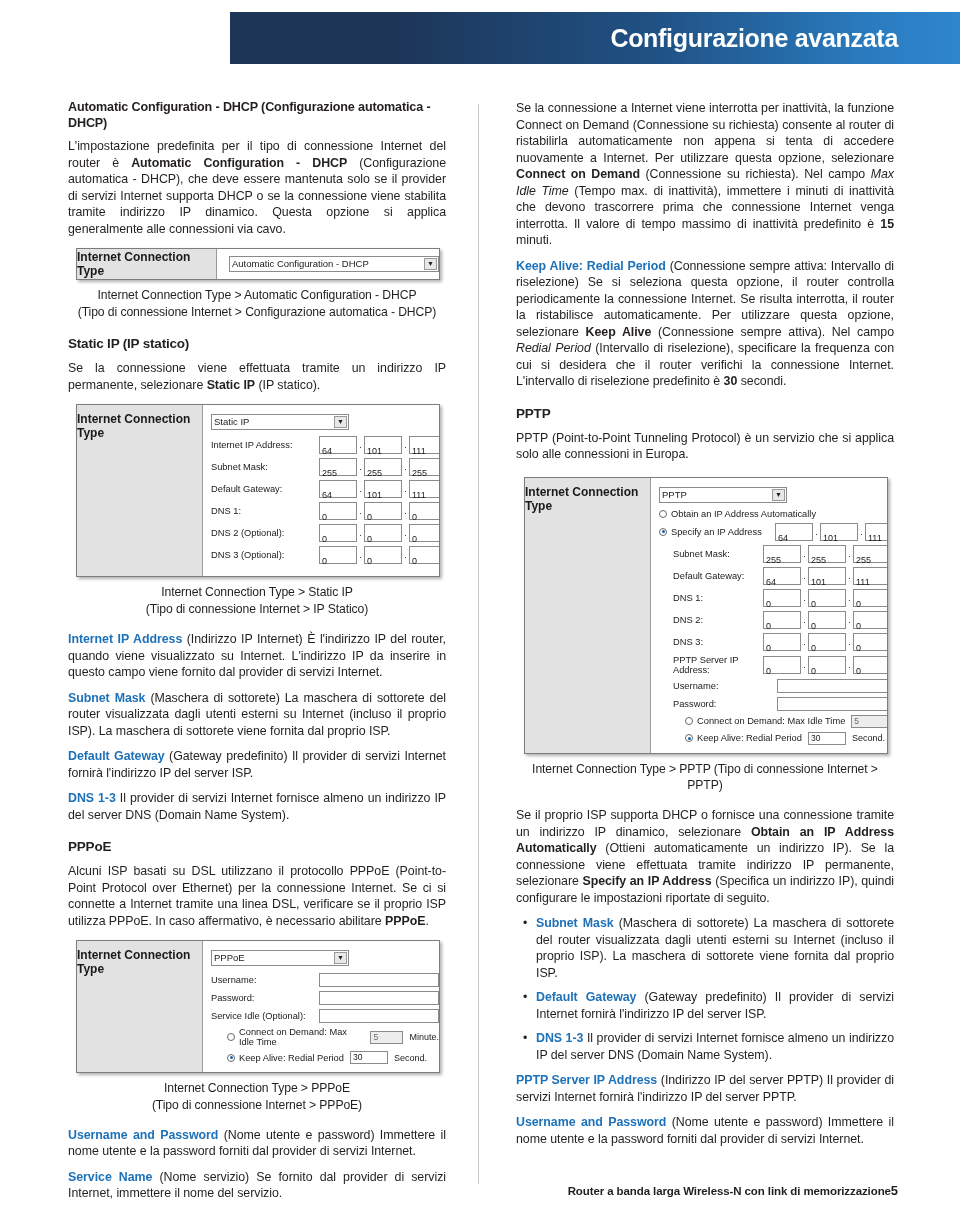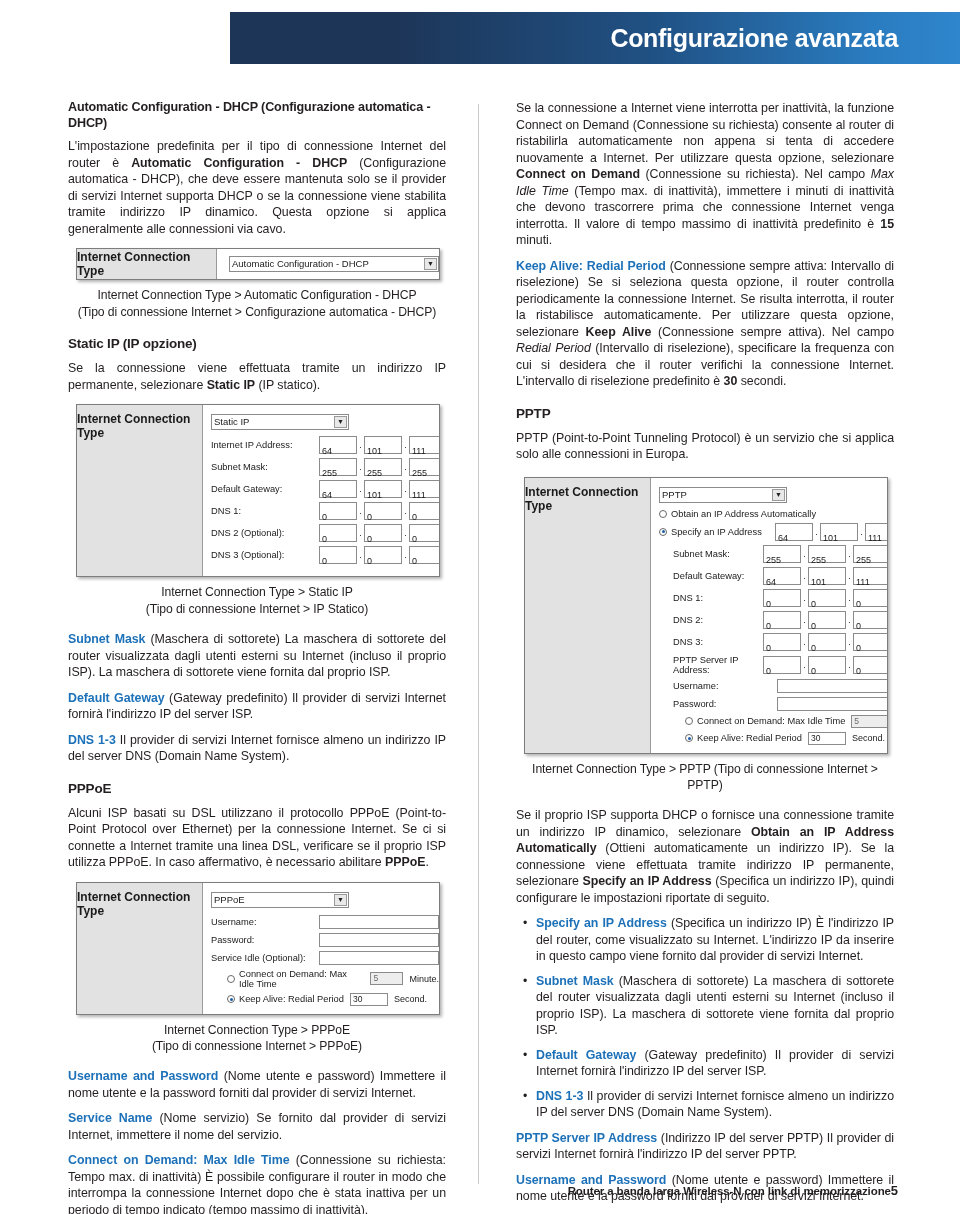--- a/index.html
+++ b/index.html
@@ -307,21 +307,21 @@
     <div class="ui-field-area">
       <div class="ui-select" style="width:210px;">
         <span>Automatic Configuration - DHCP</span>
         <span class="arrow">▼</span>
       </div>
     </div>
   </div>
 
   <p class="caption"><span>Internet Connection Type &gt; Automatic Configuration - DHCP</span><br><span>(Tipo di connessione Internet &gt; Configurazione automatica - DHCP)</span></p>
 
-  <h3 class="sub-head">Static IP (IP opzione)</h3>
+  <h3 class="sub-head">Static IP (IP statico)</h3>
 
   <p class="body"><span>Se la connessione viene effettuata tramite un indirizzo IP permanente, selezionare </span><span class="b">Static IP</span><span> (IP statico).</span></p>
 
   <div class="ui-shot" style="margin-left:8px;margin-right:6px;">
     <div class="ui-body">
       <div class="ui-lbl-panel">Internet Connection Type</div>
       <div class="ui-form">
         <div class="ui-select" style="width:138px;margin-bottom:6px;">
           <span>Static IP</span>
           <span class="arrow">▼</span>
@@ -375,20 +375,21 @@
               <span class="dot">.</span>
               <span class="oct">0</span>
             </div>
           </div>
       </div>
     </div>
   </div>
 
   <p class="caption"><span>Internet Connection Type &gt; Static IP</span><br><span>(Tipo di connessione Internet &gt; IP Statico)</span></p>
 
+  <p class="body"><span class="blue">Internet IP Address</span><span> (Indirizzo IP Internet) È l'indirizzo IP del router, quando viene visualizzato su Internet. L'indirizzo IP da inserire in questo campo viene fornito dal provider di servizi Internet.</span></p>
   <p class="body"><span class="blue">Subnet Mask</span><span> (Maschera di sottorete) La maschera di sottorete del router visualizzata dagli utenti esterni su Internet (incluso il proprio ISP). La maschera di sottorete viene fornita dal proprio ISP.</span></p>
   <p class="body"><span class="blue">Default Gateway</span><span> (Gateway predefinito) Il provider di servizi Internet fornirà l'indirizzo IP del server ISP.</span></p>
   <p class="body"><span class="blue">DNS 1-3</span><span> Il provider di servizi Internet fornisce almeno un indirizzo IP del server DNS (Domain Name System).</span></p>
 
   <h3 class="sub-head">PPPoE</h3>
 
   <p class="body"><span>Alcuni ISP basati su DSL utilizzano il protocollo PPPoE (Point-to-Point Protocol over Ethernet) per la connessione Internet. Se ci si connette a Internet tramite una linea DSL, verificare se il proprio ISP utilizza PPPoE. In caso affermativo, è necessario abilitare </span><span class="b">PPPoE</span><span>.</span></p>
 
   <div class="ui-shot" style="margin-left:8px;margin-right:6px;">
     <div class="ui-body">
@@ -539,21 +540,20 @@
         </div>
       </div>
     </div>
   </div>
 
   <p class="caption">Internet Connection Type &gt; PPTP (Tipo di connessione Internet &gt; PPTP)</p>
 
   <p class="body"><span>Se il proprio ISP supporta DHCP o fornisce una connessione tramite un indirizzo IP dinamico, selezionare </span><span class="b">Obtain an IP Address Automatically</span><span> (Ottieni automaticamente un indirizzo IP). Se la connessione viene effettuata tramite indirizzo IP permanente, selezionare </span><span class="b">Specify an IP Address</span><span> (Specifica un indirizzo IP), quindi configurare le impostazioni riportate di seguito.</span></p>
 
   <ul class="bullets">
-    <li><span class="blue">Specify an IP Address</span><span> (Specifica un indirizzo IP) È l'indirizzo IP del router, come visualizzato su Internet. L'indirizzo IP da inserire in questo campo viene fornito dal provider di servizi Internet.</span></li>
     <li><span class="blue">Subnet Mask</span><span> (Maschera di sottorete) La maschera di sottorete del router visualizzata dagli utenti esterni su Internet (incluso il proprio ISP). La maschera di sottorete viene fornita dal proprio ISP.</span></li>
     <li><span class="blue">Default Gateway</span><span> (Gateway predefinito) Il provider di servizi Internet fornirà l'indirizzo IP del server ISP.</span></li>
     <li><span class="blue">DNS 1-3</span><span> Il provider di servizi Internet fornisce almeno un indirizzo IP del server DNS (Domain Name System).</span></li>
   </ul>
 
   <p class="body"><span class="blue">PPTP Server IP Address</span><span> (Indirizzo IP del server PPTP) Il provider di servizi Internet fornirà l'indirizzo IP del server PPTP.</span></p>
   <p class="body"><span class="blue">Username and Password</span><span> (Nome utente e password) Immettere il nome utente e la password forniti dal provider di servizi Internet.</span></p>
 
 </div>
 

